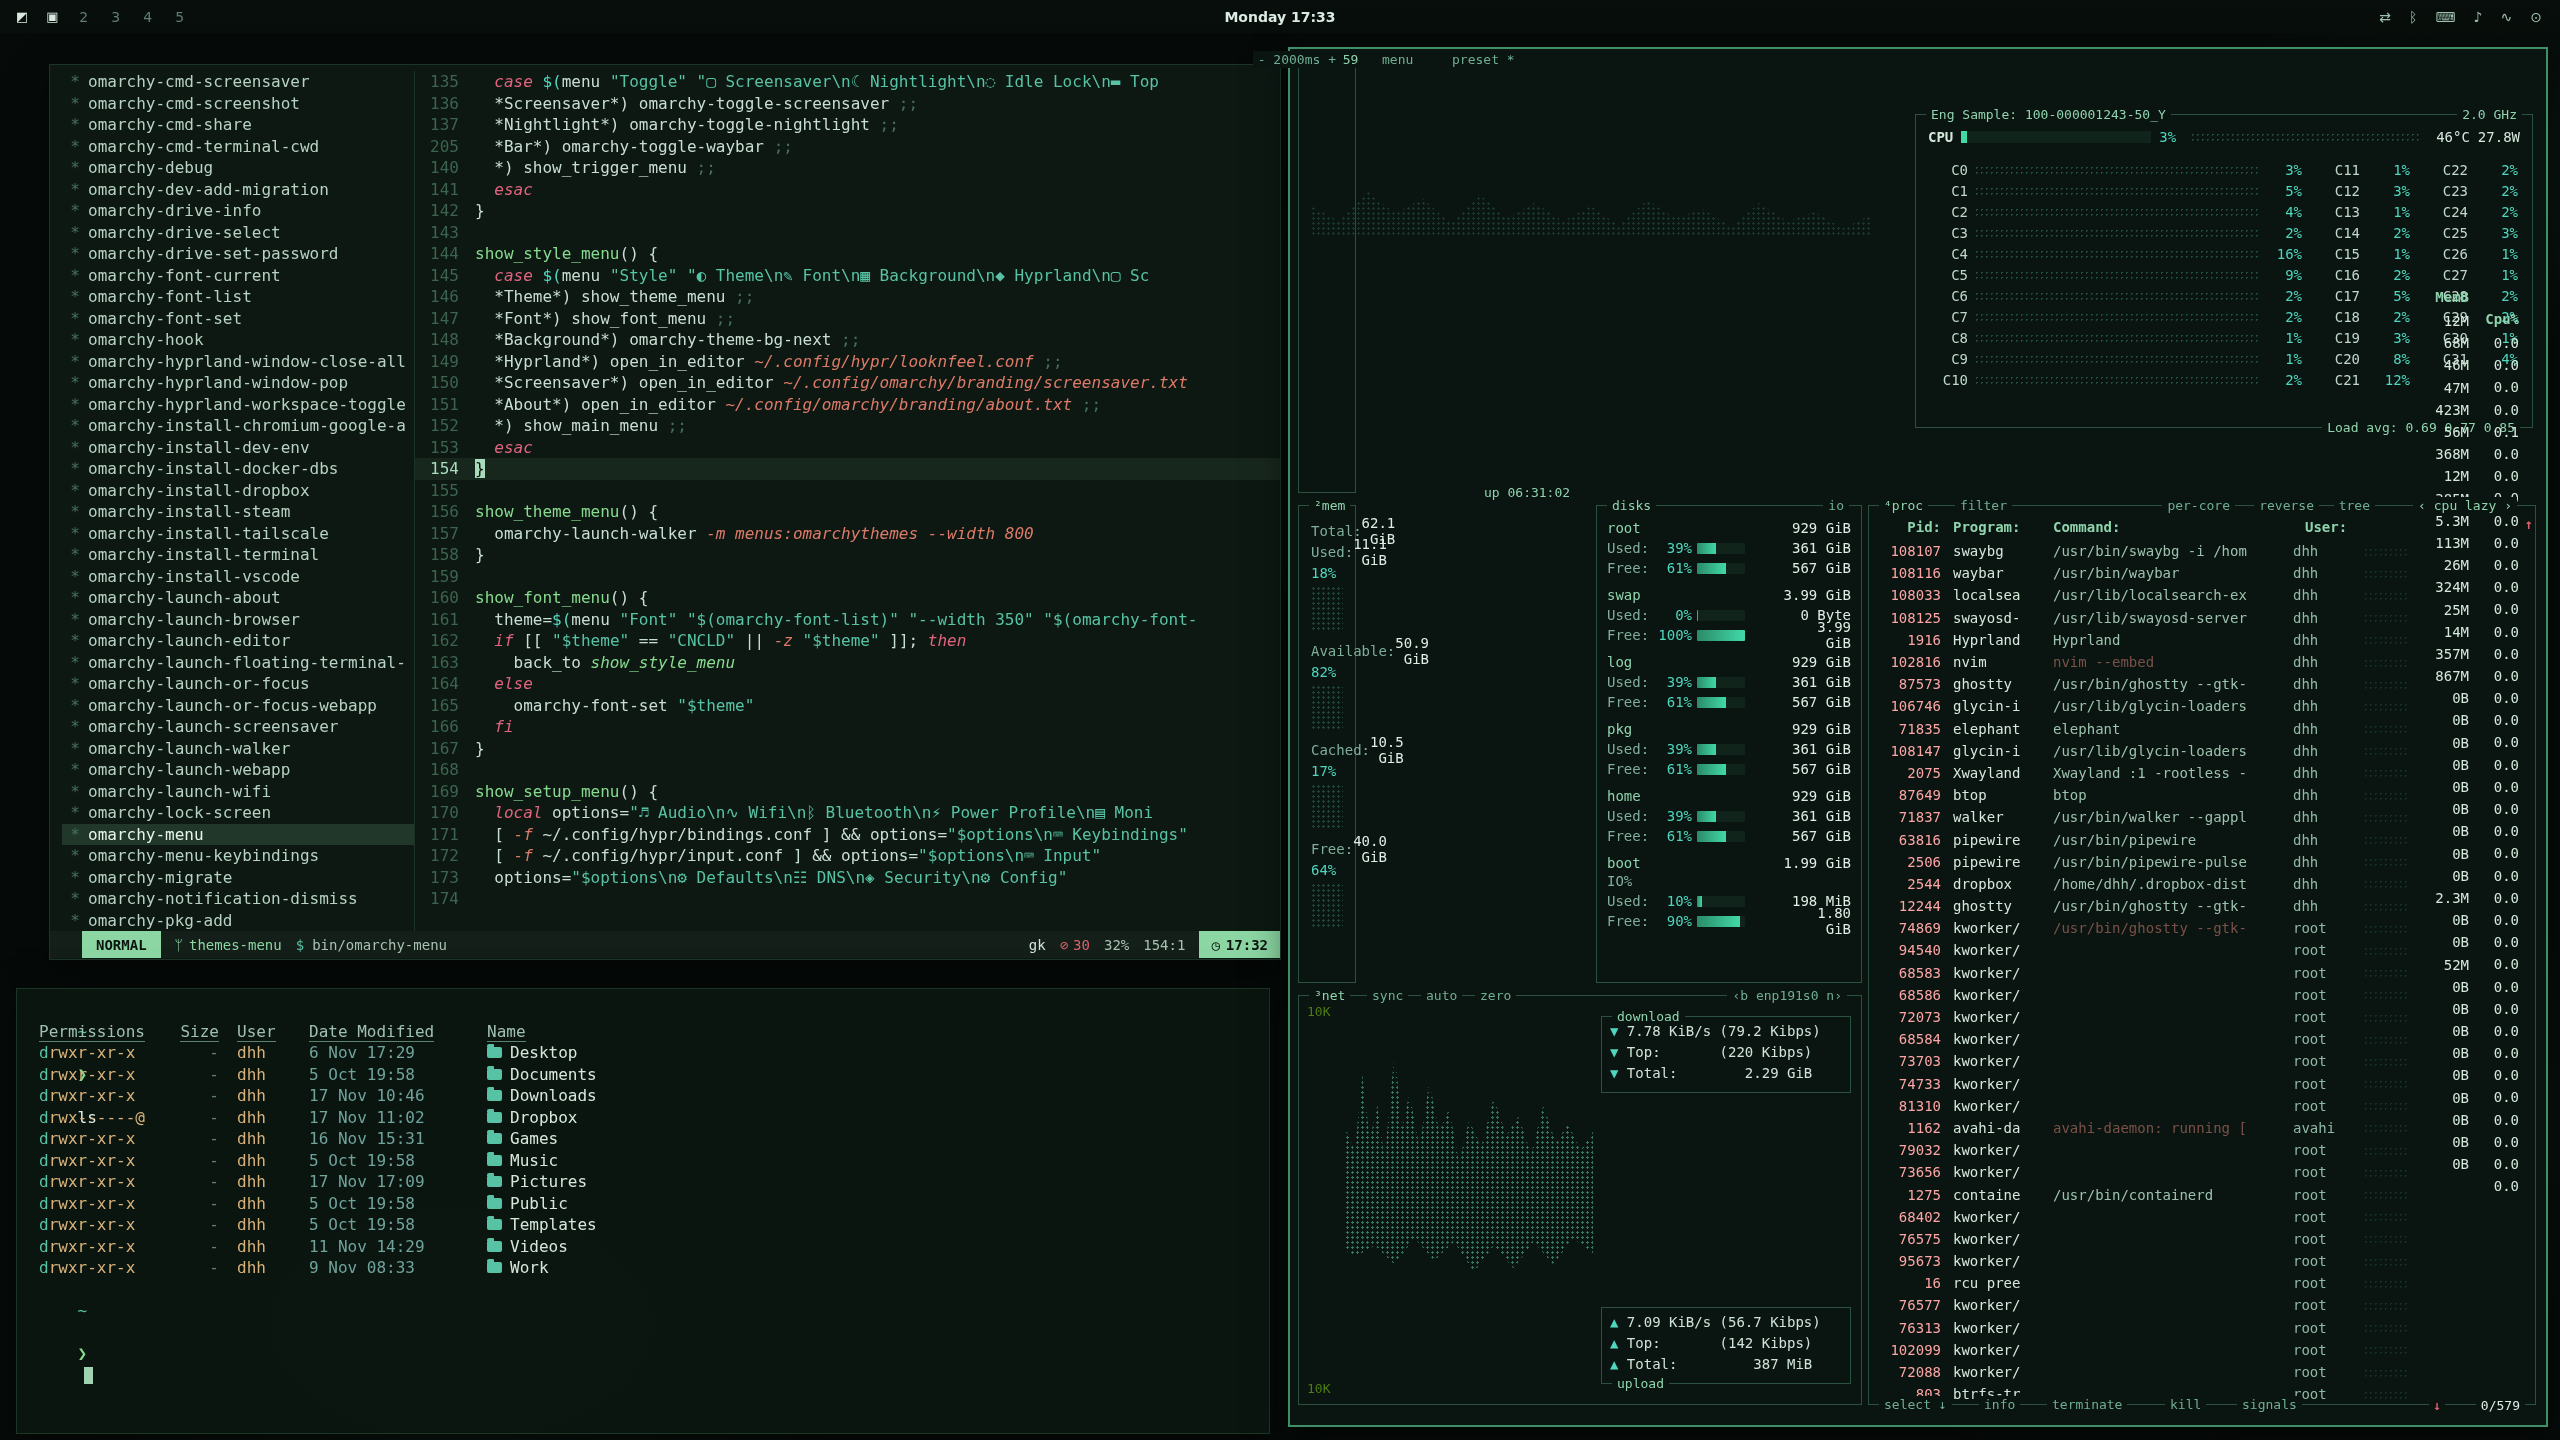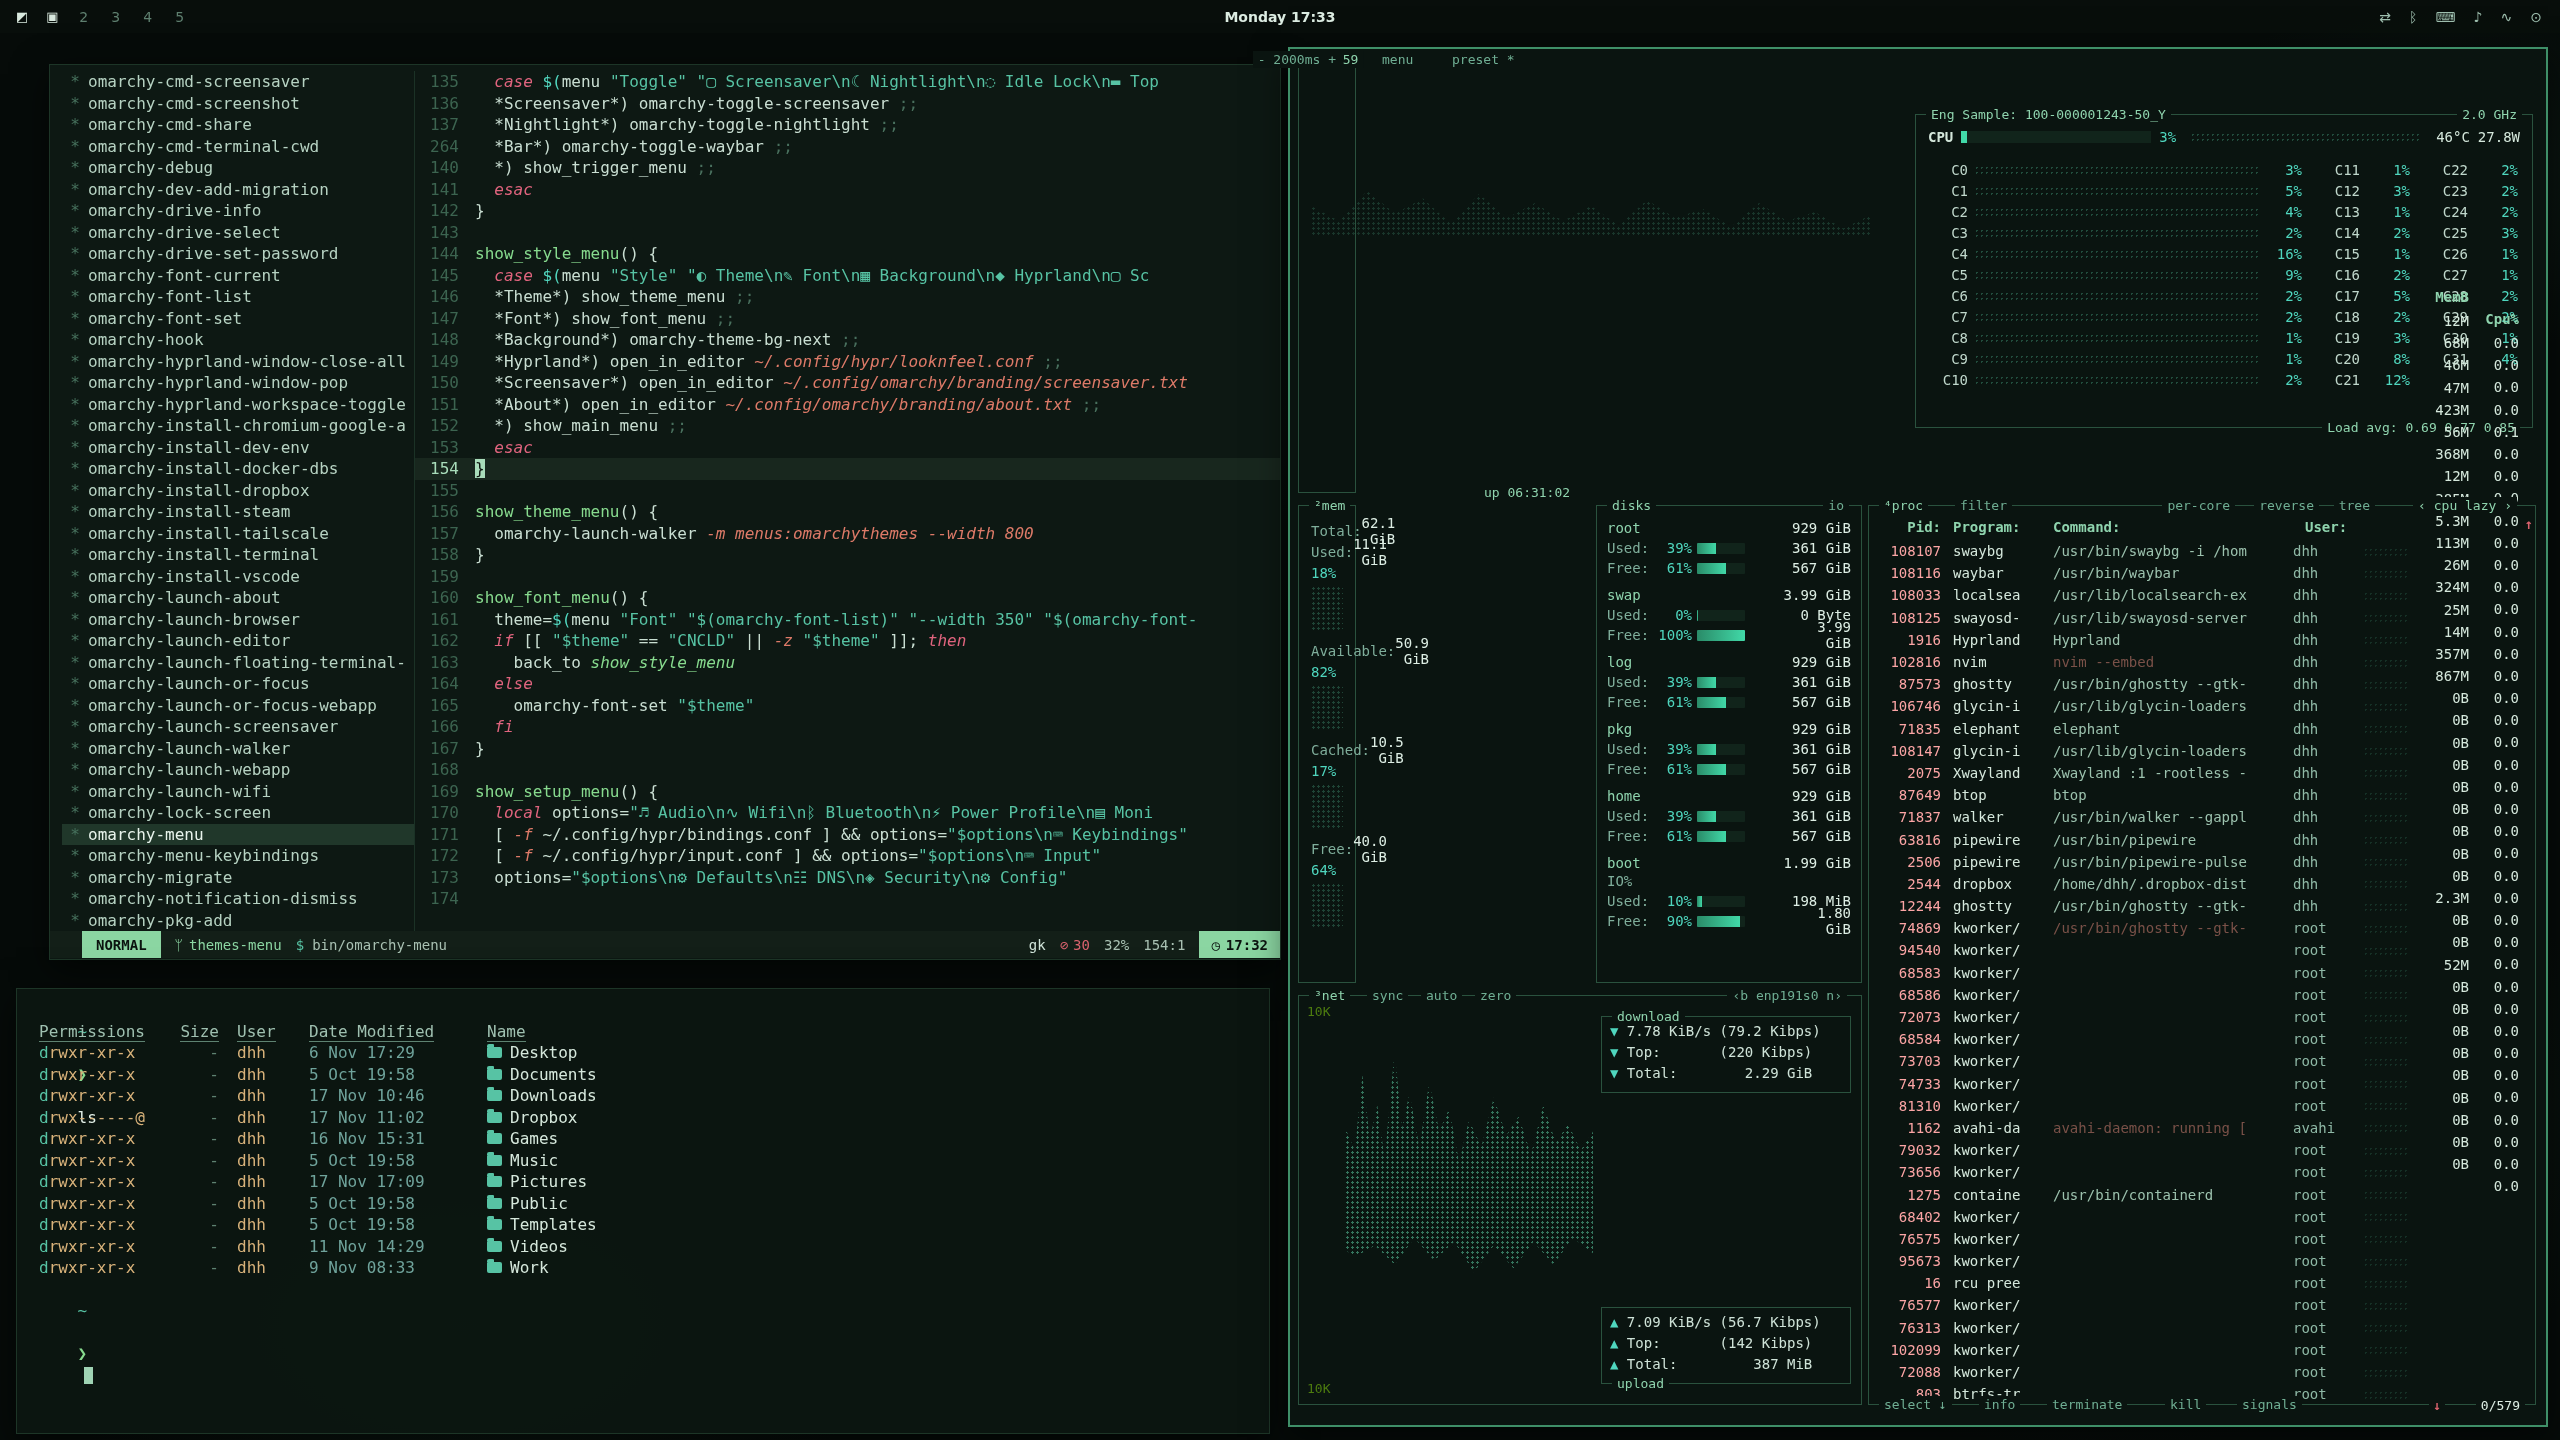--- a/index.html
+++ b/index.html
@@ -406,21 +406,21 @@
           <span class="ltext"><span class="sg-tx">  *Screensaver*) omarchy-toggle-screensaver </span><span class="sg-op">;;</span></span>
         </div>
 
         <div class="code-row">
           <span class="lnum">137</span>
           <span class="ltext"><span class="sg-tx">  *Nightlight*) omarchy-toggle-nightlight </span><span class="sg-op">;;</span></span>
         </div>
 
 
         <div class="code-row">
-          <span class="lnum">264</span>
+          <span class="lnum">205</span>
           <span class="ltext"><span class="sg-tx">  *Bar*) omarchy-toggle-waybar </span><span class="sg-op">;;</span></span>
         </div>
 
         <div class="code-row">
           <span class="lnum">140</span>
           <span class="ltext"><span class="sg-tx">  *) show_trigger_menu </span><span class="sg-op">;;</span></span>
         </div>
 
         <div class="code-row">
           <span class="lnum">141</span>

